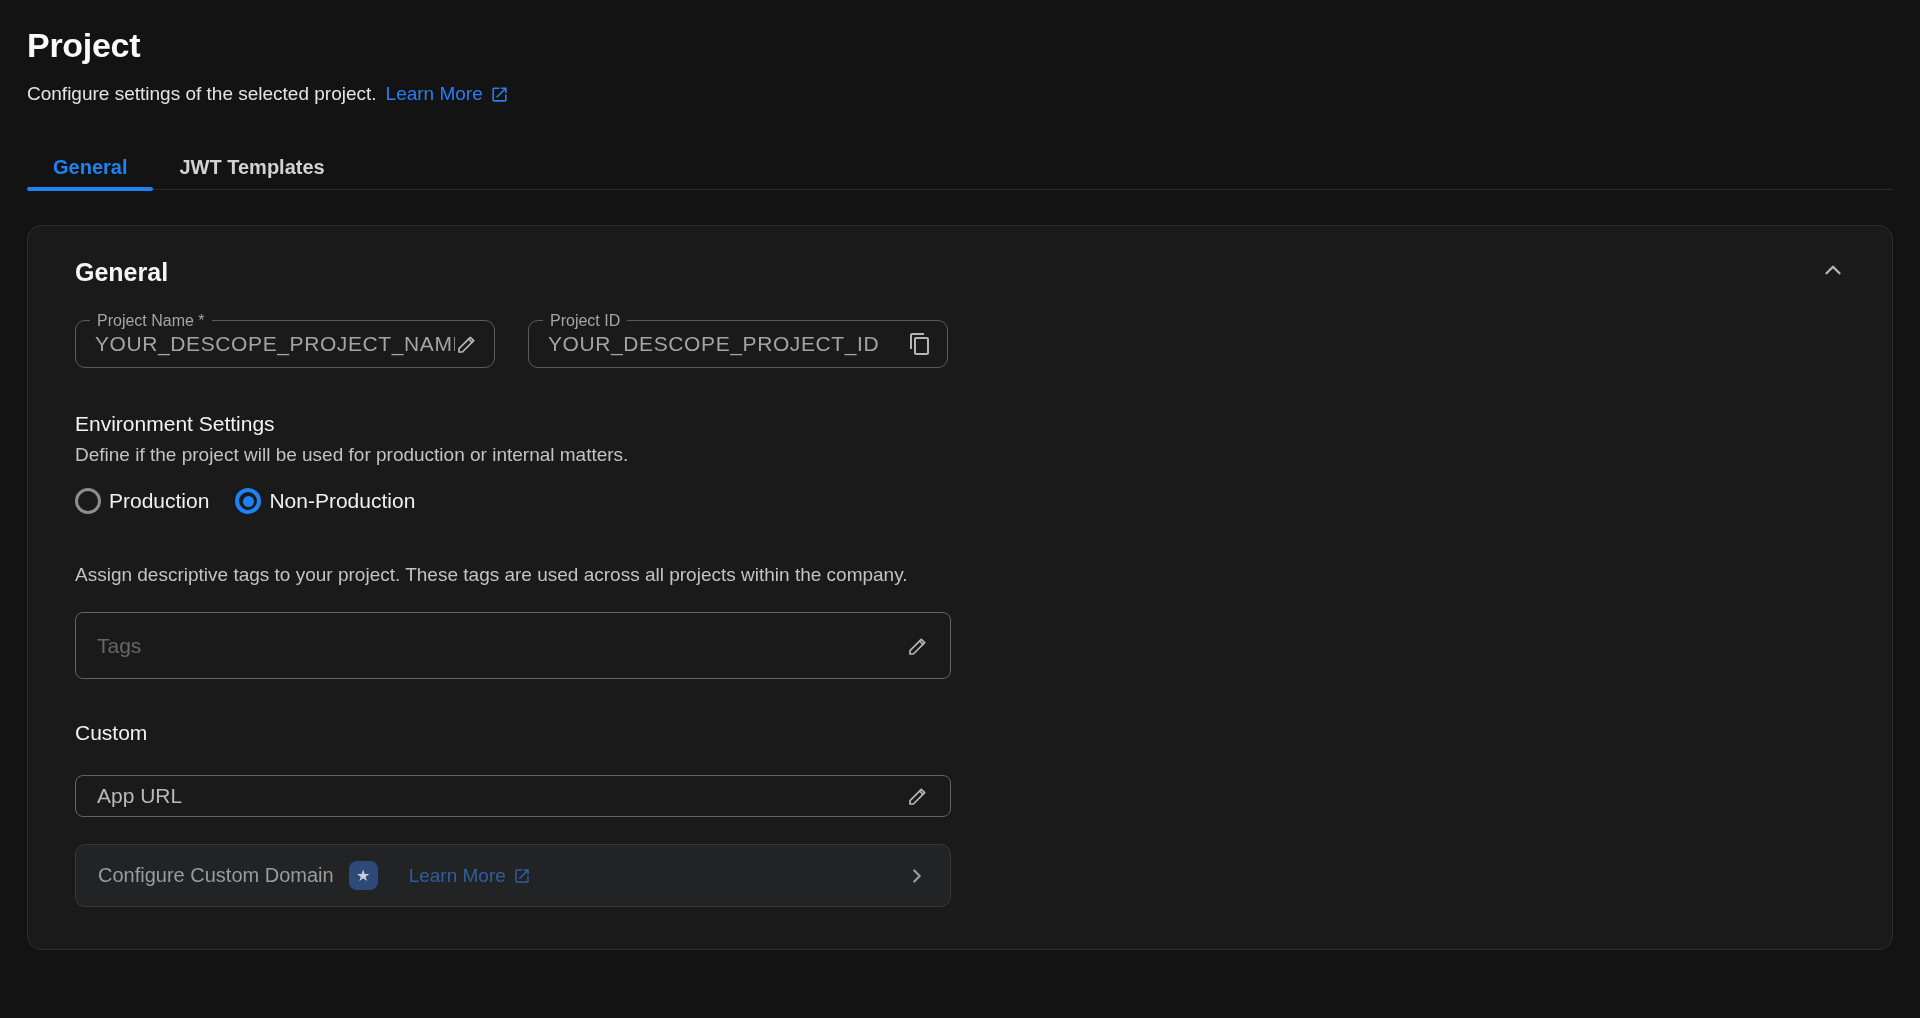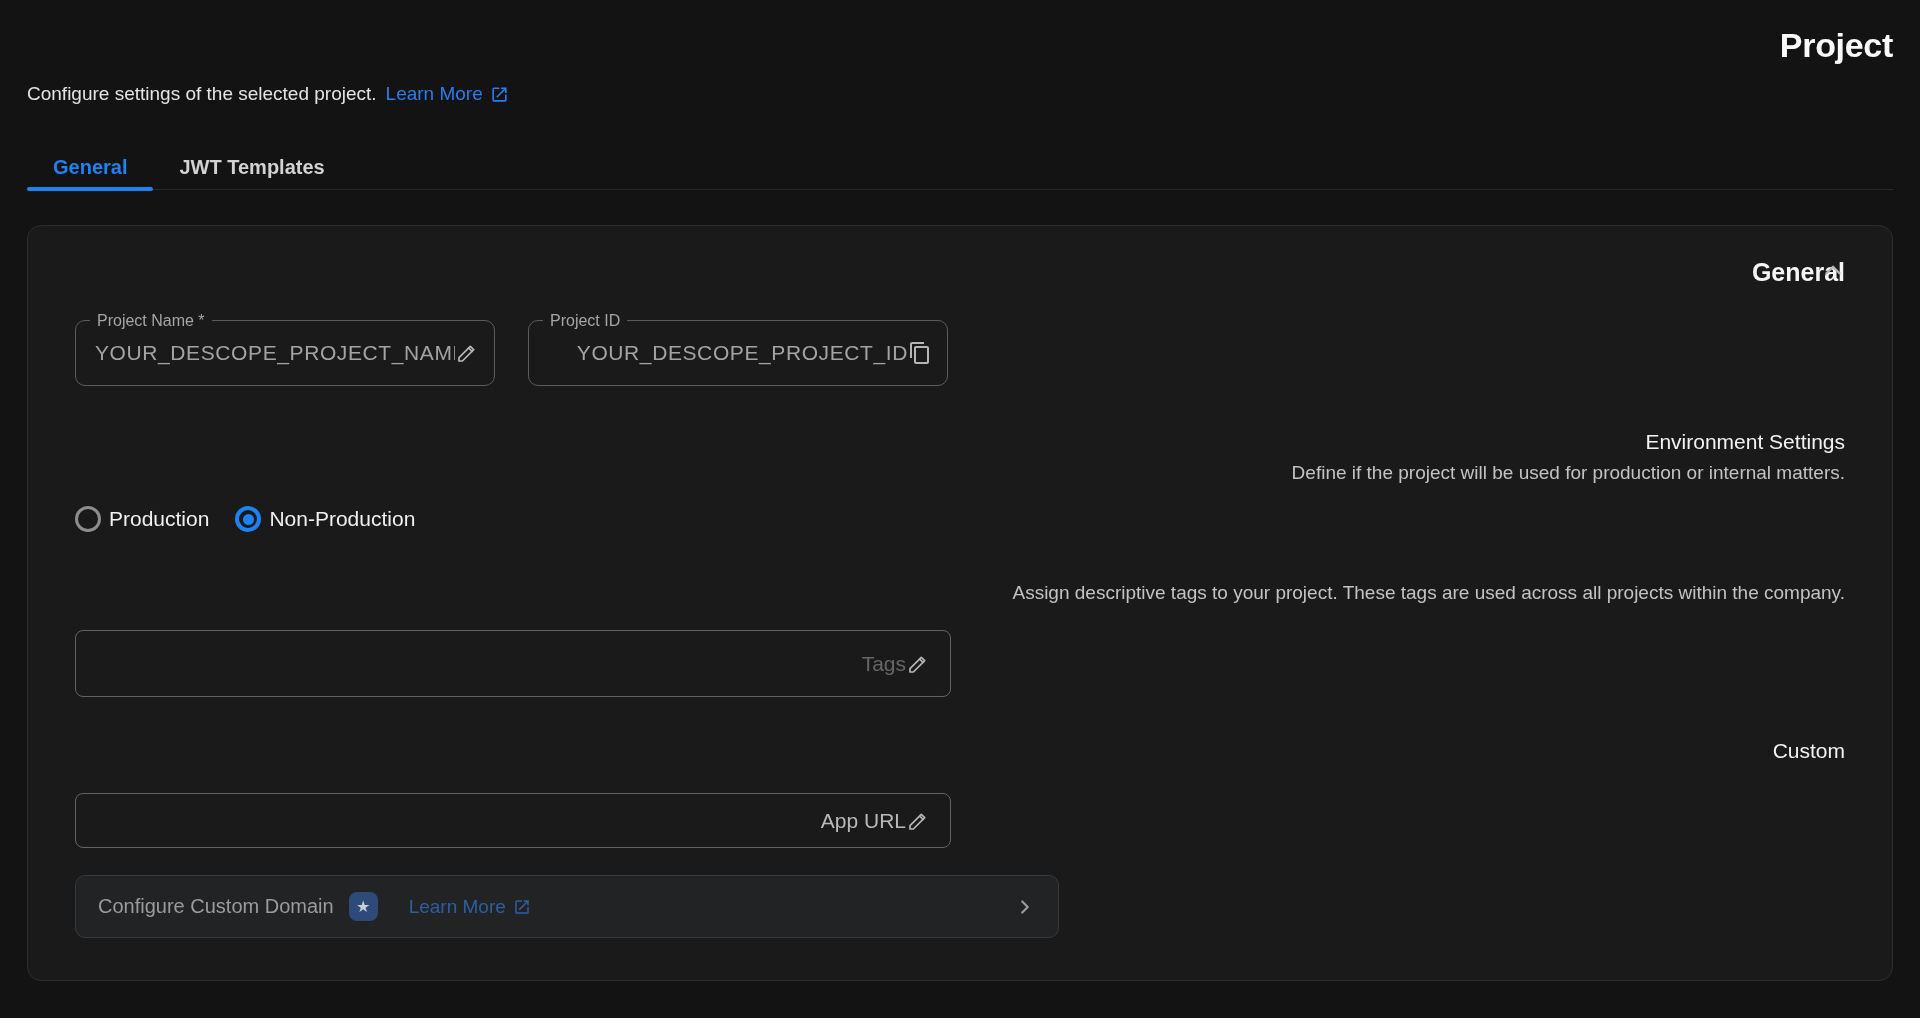--- a/index.html
+++ b/index.html
@@ -2,21 +2,21 @@
 <html><head>
 <meta charset="utf-8">
 <style>
   * { margin:0; padding:0; box-sizing:border-box; }
   html,body { width:1920px; height:1018px; overflow:hidden; }
   body {
     background:#131313;
     font-family:"Liberation Sans", sans-serif;
     color:#f5f5f5;
   }
-  .page { padding:26px 27px 0 27px;text-align:right; }
+  .page { padding:26px 27px 0 27px; }
 
   
   .page-title { font-size:34px; font-weight:700; letter-spacing:-0.3px; color:#fafafa; }
   .subtitle-row { margin-top:18px; display:flex; align-items:center; gap:9px; font-size:19px; }
   .subtitle { color:#e4e4e4; }
   .link { color:#2b7cf0; text-decoration:none; display:inline-flex; align-items:center; gap:7px; cursor:pointer; }
   .ext-icon { width:19px; height:19px; fill:currentColor; }
 
   
   .tabs { margin-top:40px; display:flex; border-bottom:1px solid #2a2a2a; }
@@ -29,21 +29,21 @@
   
   .card { position:relative; margin-top:35px; background:#1a1a1a; border:1px solid #2d2d2d;
           border-radius:14px; padding:32px 47px 42px 47px; }
   .card-title { font-size:25px; font-weight:700; color:#f5f5f5; }
   .collapse-btn { position:absolute; top:30px; right:44px; background:none; border:none;
           color:#b5b5b5; cursor:pointer; width:30px; height:30px; }
   .collapse-btn svg { width:26px; height:26px; stroke:currentColor; fill:none; stroke-width:2.2; stroke-linecap:round; stroke-linejoin:round; }
 
   
   .fields-row { margin-top:33px; display:flex; gap:33px; }
-  .outlined-field { position:relative; width:420px; height:66px; border:1px solid #5c5c5c;
+  .outlined-field { position:relative; width:420px; height:48px; border:1px solid #5c5c5c;
           border-radius:10px; display:flex; align-items:center; padding:0 15px 0 19px; }
   .float-label { position:absolute; top:-9px; left:14px; background:#1a1a1a; padding:0 7px;
           font-size:16px; color:#a6a6a6; white-space:nowrap; }
   .field-value { flex:1; font-size:21px; letter-spacing:0.6px; color:#a4a4a4;
           white-space:nowrap; overflow:hidden; }
   .field-icon { flex:none; width:24px; height:24px; color:#b5b5b5; cursor:pointer; }
   .field-icon svg { width:24px; height:24px; }
 
   
   .section-heading { margin-top:44px; font-size:21px; font-weight:400; color:#f2f2f2; }
@@ -59,21 +59,21 @@
 
   
   .tags-desc { margin-top:50px; font-size:19px; color:#c3c3c3; }
   .input-box { margin-top:26px; width:876px; height:67px; border:1px solid #636363; border-radius:8px;
           display:flex; align-items:center; padding:0 20px 0 21px; cursor:text; }
   .placeholder { flex:1; font-size:21px; }
   .placeholder.dim { color:#666666; }
   .placeholder.bright { color:#b9b9b9; }
 
   
-  .custom-domain-row { margin-top:27px; width:984px; height:63px; background:#222325;
+  .custom-domain-row { margin-top:27px; width:876px; height:63px; background:#222325;
           border:1px solid #37383a; border-radius:10px; display:flex; align-items:center;
           padding:0 22px; cursor:pointer; }
   .cd-label { font-size:20px; color:#9b9b9b; }
   .star-badge { margin-left:15px; width:29px; height:29px; border-radius:8px; background:#2d4a78;
           display:flex; align-items:center; justify-content:center; color:#c9cfd8; font-size:16px; flex:none; }
   .dim-link { margin-left:31px; color:#2d5f9f; font-size:19px; display:inline-flex; align-items:center; gap:7px;
           text-decoration:none; cursor:pointer; }
   .dim-link .ext-icon { width:18px; height:18px; }
   .chevron-right { margin-left:auto; width:22px; height:22px; color:#9b9b9b; }
   .chevron-right svg { width:22px; height:22px; stroke:currentColor; fill:none; stroke-width:2.4; stroke-linecap:round; stroke-linejoin:round; }
@@ -156,21 +156,21 @@
       <span class="field-icon">
         <svg viewBox="0 0 24 24" fill="none" stroke="currentColor" stroke-width="1.7" stroke-linecap="round" stroke-linejoin="round">
           <path d="M15.3 5.3l3.4 3.4L7.4 20H4v-3.4L15.3 5.3z"></path>
           <path d="M13.6 7l3.4 3.4"></path>
         </svg>
       </span>
     </div>
 
     <div class="section-heading" style="margin-top:42px;">Custom</div>
 
-    <div class="input-box" style="margin-top:30px; height:55px;">
+    <div class="input-box" style="margin-top:30px; height:42px;">
       <span class="placeholder bright">App URL</span>
       <span class="field-icon">
         <svg viewBox="0 0 24 24" fill="none" stroke="currentColor" stroke-width="1.7" stroke-linecap="round" stroke-linejoin="round">
           <path d="M15.3 5.3l3.4 3.4L7.4 20H4v-3.4L15.3 5.3z"></path>
           <path d="M13.6 7l3.4 3.4"></path>
         </svg>
       </span>
     </div>
 
     <div class="custom-domain-row">

